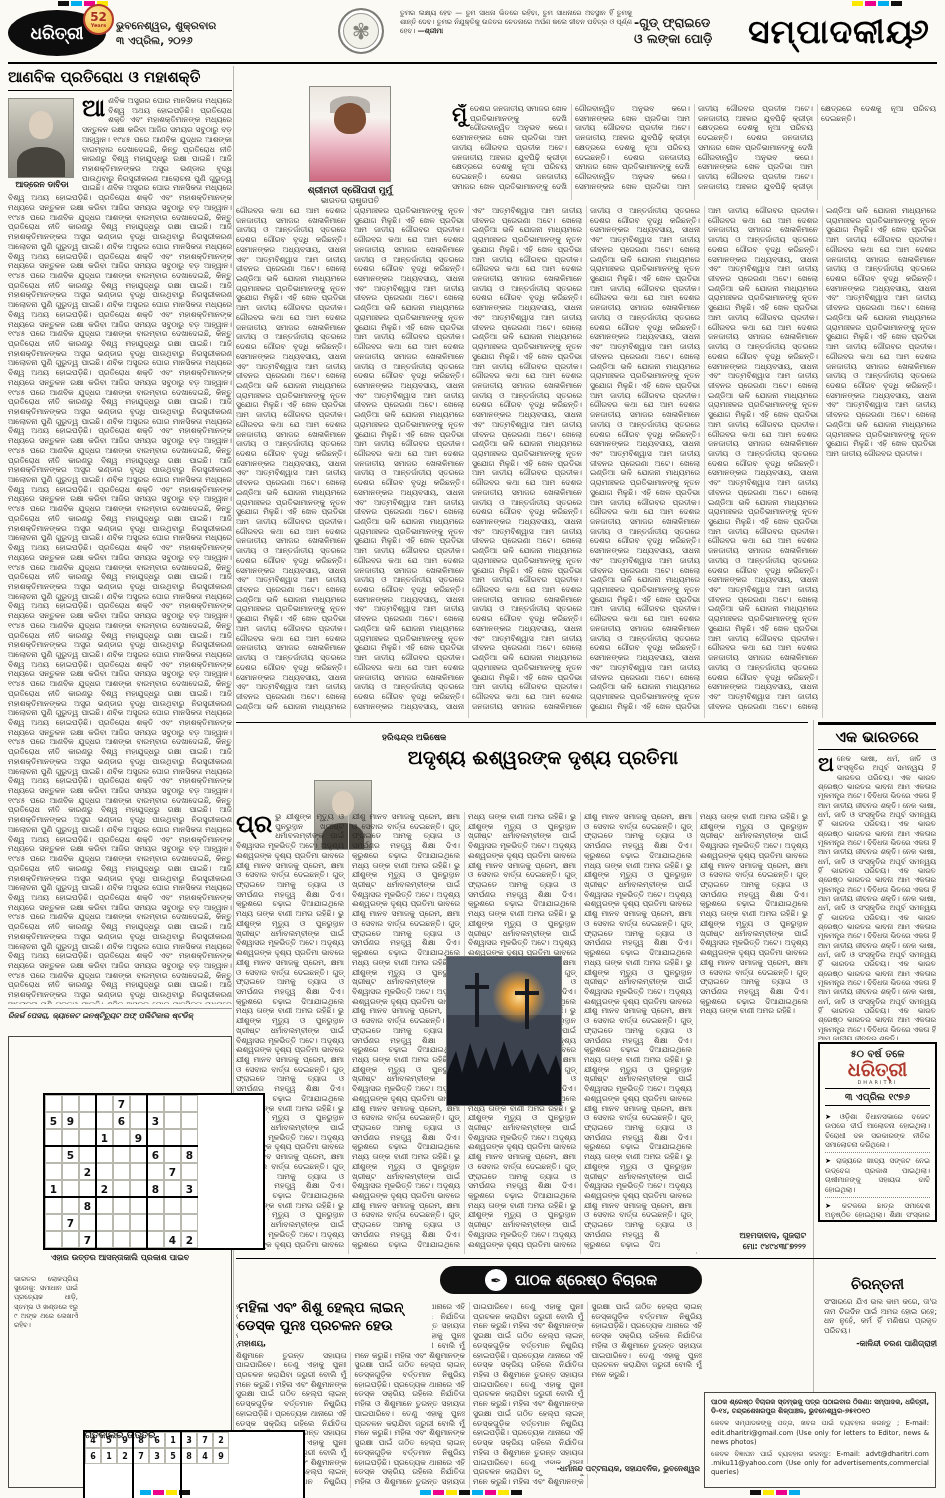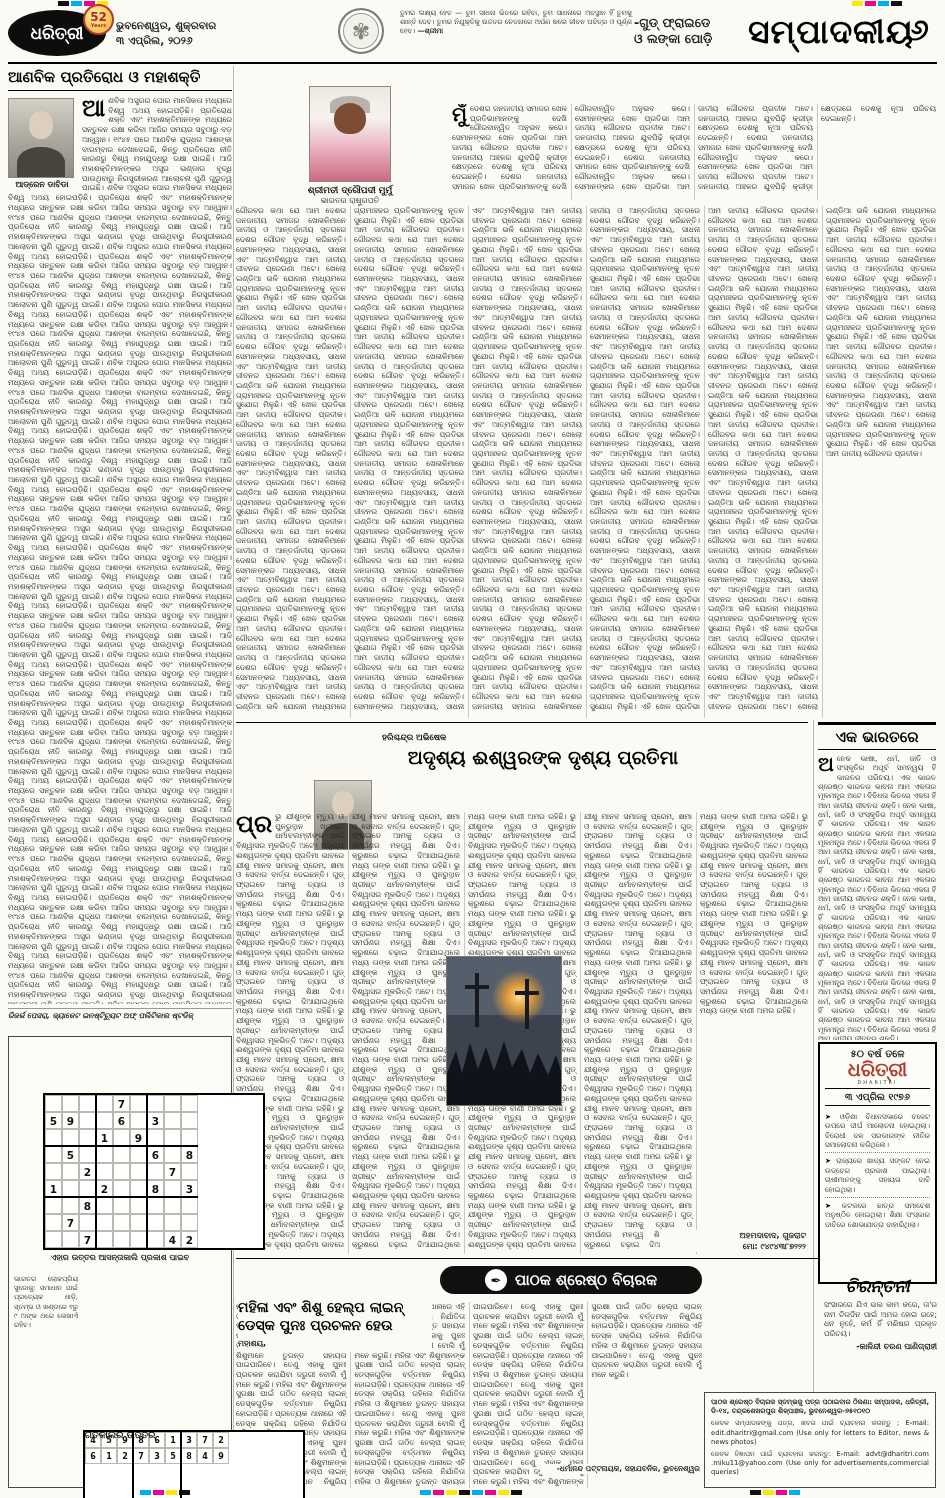--- a/index.html
+++ b/index.html
@@ -47,21 +47,21 @@
   .ekhead{font-size:15px;font-weight:bold;text-align:center;border-top:3px solid #000;
           border-bottom:1px solid #000;padding:3px 0;color:#000;}
   .fifty{border:2px solid #000;background:#fdfcf6;padding:4px 5px;}
   .fifty .logo{font-size:19px;font-weight:bold;color:#b03a2e;text-align:center;line-height:1;}
   .fifty .logosub{font-size:5px;letter-spacing:2px;text-align:center;color:#444;}
   .fifty .date{font-size:9.5px;font-weight:bold;text-align:center;border-top:1px solid #000;
           border-bottom:1px solid #000;margin:3px 0;padding:2px 0;}
   .fifty .item{font-size:7.2px;line-height:1.3;text-align:justify;padding:3px 0;border-bottom:1px dotted #888;}
   .fifty .item:last-child{border-bottom:none;}
   .arrow{font-weight:bold;color:#000;}
-  .chihead{font-size:17px;font-weight:bold;text-align:center;color:#000;padding:2px 0 4px;font-style:italic;}
+  .chihead{font-size:14px;font-weight:bold;text-align:center;color:#000;padding:2px 0 4px;}
   
   .sudoku-box{border:1px solid #4a4a44;background:#fcfbf5;}
   .sgrid{display:grid;position:relative;border:2px solid #000;background:#fff;}
   .sgrid .cell{border:1px solid #b9b9b0;display:flex;align-items:center;justify-content:center;color:#111;}
   .sgrid .tline{position:absolute;background:#000;z-index:3;}
   .sgrid.puzzle{grid-template-rows:repeat(9,17px);grid-template-columns:repeat(9,17px);}
   .sgrid.puzzle .cell{font-size:10.5px;font-weight:bold;}
   .sgrid.answer{grid-template-rows:repeat(9,16px);grid-template-columns:repeat(9,16px);}
   .sgrid.answer .cell{font-size:8px;font-weight:600;}
   .sulogo{display:flex;align-items:flex-end;gap:0;}
@@ -191,21 +191,21 @@
   </div>
 
   <div class="abs" style="left:818px;top:722px;width:118px;">
     <div class="ekhead">ଏକ ଭାରତରେ</div>
     <div class="bodytext" style="height:286px;overflow:hidden;margin-top:4px;font-size:7.3px;">
       <span class="dropcap" style="font-size:20px;">ଅ</span>
       <span>ନେକ ଭାଷା, ଧର୍ମ, ଜାତି ଓ ସଂସ୍କୃତିର ଅପୂର୍ବ ସମନ୍ୱୟ ହିଁ ଭାରତର ପରିଚୟ। ଏକ ଭାରତ ଶ୍ରେଷ୍ଠ ଭାରତର ଭାବନା ଆମ ଏକତାର ମୂଳମନ୍ତ୍ର ଅଟେ। ବିବିଧତା ଭିତରେ ଏକତା ହିଁ ଆମ ଜାତୀୟ ଜୀବନର ଶକ୍ତି। ନେକ ଭାଷା, ଧର୍ମ, ଜାତି ଓ ସଂସ୍କୃତିର ଅପୂର୍ବ ସମନ୍ୱୟ ହିଁ ଭାରତର ପରିଚୟ। ଏକ ଭାରତ ଶ୍ରେଷ୍ଠ ଭାରତର ଭାବନା ଆମ ଏକତାର ମୂଳମନ୍ତ୍ର ଅଟେ। ବିବିଧତା ଭିତରେ ଏକତା ହିଁ ଆମ ଜାତୀୟ ଜୀବନର ଶକ୍ତି। ନେକ ଭାଷା, ଧର୍ମ, ଜାତି ଓ ସଂସ୍କୃତିର ଅପୂର୍ବ ସମନ୍ୱୟ ହିଁ ଭାରତର ପରିଚୟ। ଏକ ଭାରତ ଶ୍ରେଷ୍ଠ ଭାରତର ଭାବନା ଆମ ଏକତାର ମୂଳମନ୍ତ୍ର ଅଟେ। ବିବିଧତା ଭିତରେ ଏକତା ହିଁ ଆମ ଜାତୀୟ ଜୀବନର ଶକ୍ତି। ନେକ ଭାଷା, ଧର୍ମ, ଜାତି ଓ ସଂସ୍କୃତିର ଅପୂର୍ବ ସମନ୍ୱୟ ହିଁ ଭାରତର ପରିଚୟ। ଏକ ଭାରତ ଶ୍ରେଷ୍ଠ ଭାରତର ଭାବନା ଆମ ଏକତାର ମୂଳମନ୍ତ୍ର ଅଟେ। ବିବିଧତା ଭିତରେ ଏକତା ହିଁ ଆମ ଜାତୀୟ ଜୀବନର ଶକ୍ତି। ନେକ ଭାଷା, ଧର୍ମ, ଜାତି ଓ ସଂସ୍କୃତିର ଅପୂର୍ବ ସମନ୍ୱୟ ହିଁ ଭାରତର ପରିଚୟ। ଏକ ଭାରତ ଶ୍ରେଷ୍ଠ ଭାରତର ଭାବନା ଆମ ଏକତାର ମୂଳମନ୍ତ୍ର ଅଟେ। ବିବିଧତା ଭିତରେ ଏକତା ହିଁ ଆମ ଜାତୀୟ ଜୀବନର ଶକ୍ତି। ନେକ ଭାଷା, ଧର୍ମ, ଜାତି ଓ ସଂସ୍କୃତିର ଅପୂର୍ବ ସମନ୍ୱୟ ହିଁ ଭାରତର ପରିଚୟ। ଏକ ଭାରତ ଶ୍ରେଷ୍ଠ ଭାରତର ଭାବନା ଆମ ଏକତାର ମୂଳମନ୍ତ୍ର ଅଟେ। ବିବିଧତା ଭିତରେ ଏକତା ହିଁ ଆମ ଜାତୀୟ ଜୀବନର ଶକ୍ତି। </span>
     </div>
   </div>
 
-  <div class="abs fifty" style="left:818px;top:1042px;width:119px;height:242px;overflow:hidden;">
+  <div class="abs fifty" style="left:818px;top:1042px;width:119px;height:180px;overflow:hidden;">
     <div style="font-size:10px;font-weight:bold;text-align:center;">୫୦ ବର୍ଷ ତଳେ</div>
     <div class="logo">ଧରିତ୍ରୀ</div>
     <div class="logosub">DHARITRI</div>
     <div class="date">୩ ଏପ୍ରିଲ ୧୯୭୬</div>
     <div class="item"><span class="arrow">➤ </span><span>ଓଡ଼ିଶା ବିଧାନସଭାରେ ବଜେଟ ଉପରେ ଦୀର୍ଘ ଆଲୋଚନା ହୋଇଥିଲା। ବିରୋଧୀ ଦଳ ସରକାରଙ୍କ ନୀତିର ସମାଲୋଚନା କରିଥିଲେ।</span></div>
     <div class="item"><span class="arrow">➤ </span><span>ରାଜ୍ୟରେ ଖାଦ୍ୟ ସଙ୍କଟ ନେଇ ଉଦ୍‌ବେଗ ପ୍ରକାଶ ପାଇଥିଲା। ଚାଷୀମାନଙ୍କୁ ସହାୟତା ଦାବି ହୋଇଥିଲା।</span></div>
     <div class="item"><span class="arrow">➤ </span><span>କଟକରେ ଛାତ୍ର ସମାବେଶ ଅନୁଷ୍ଠିତ ହୋଇଥିଲା। ଶିକ୍ଷା ସଂସ୍କାର ଦାବିରେ ଶୋଭାଯାତ୍ରା ବାହାରିଥିଲା।</span></div>
   </div>
 
   <div class="abs" style="left:818px;top:1274px;width:119px;">

